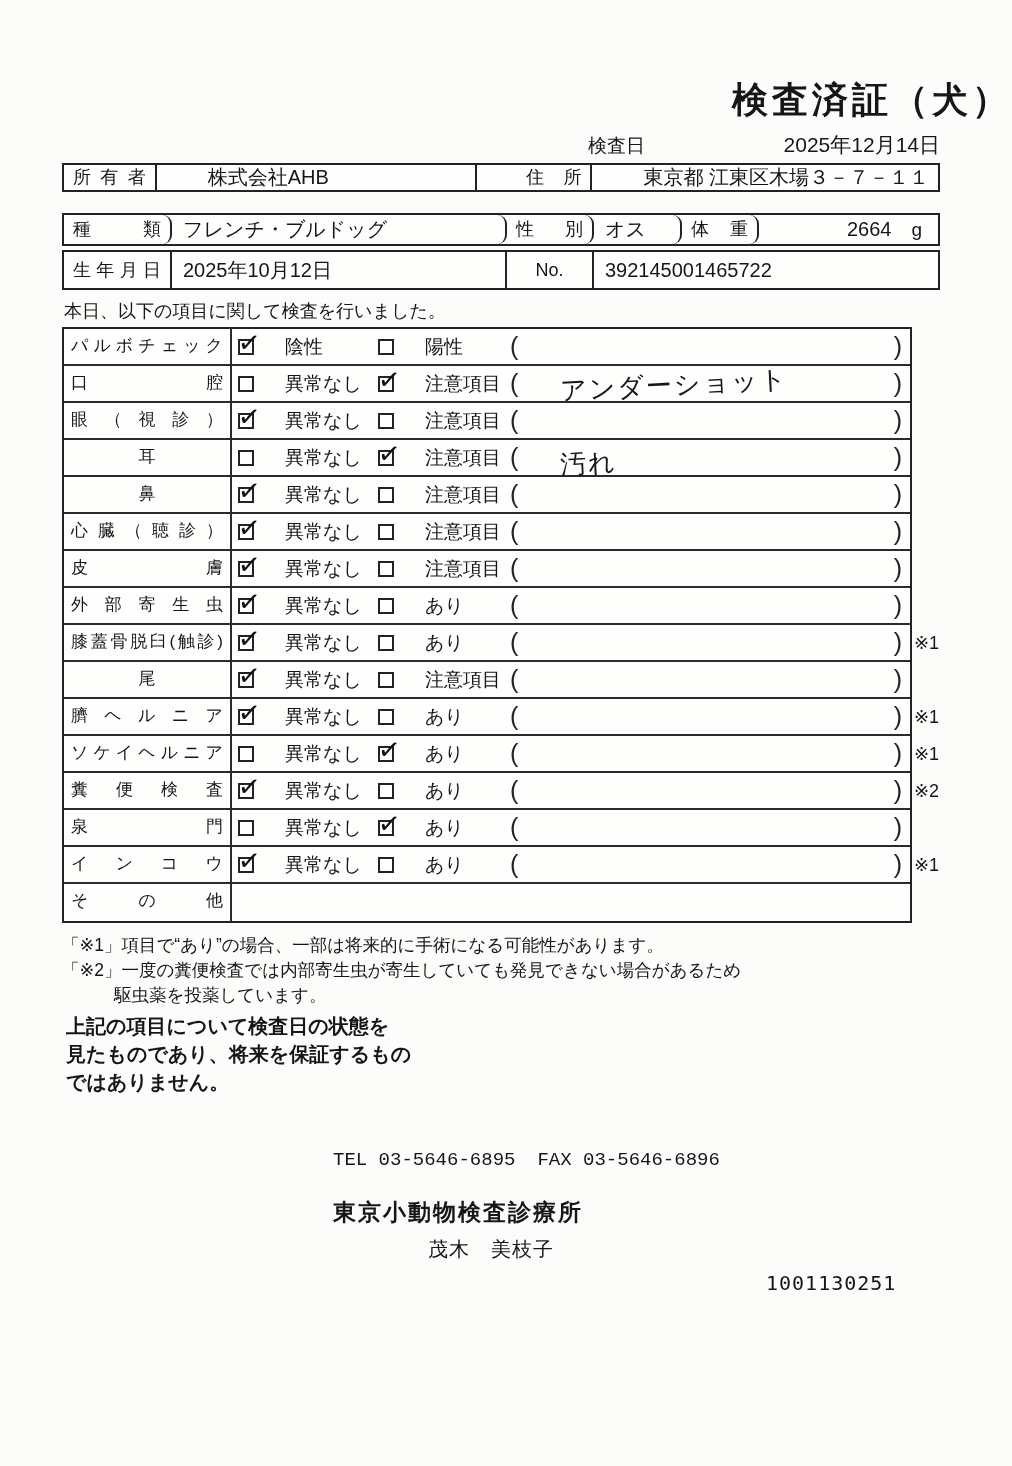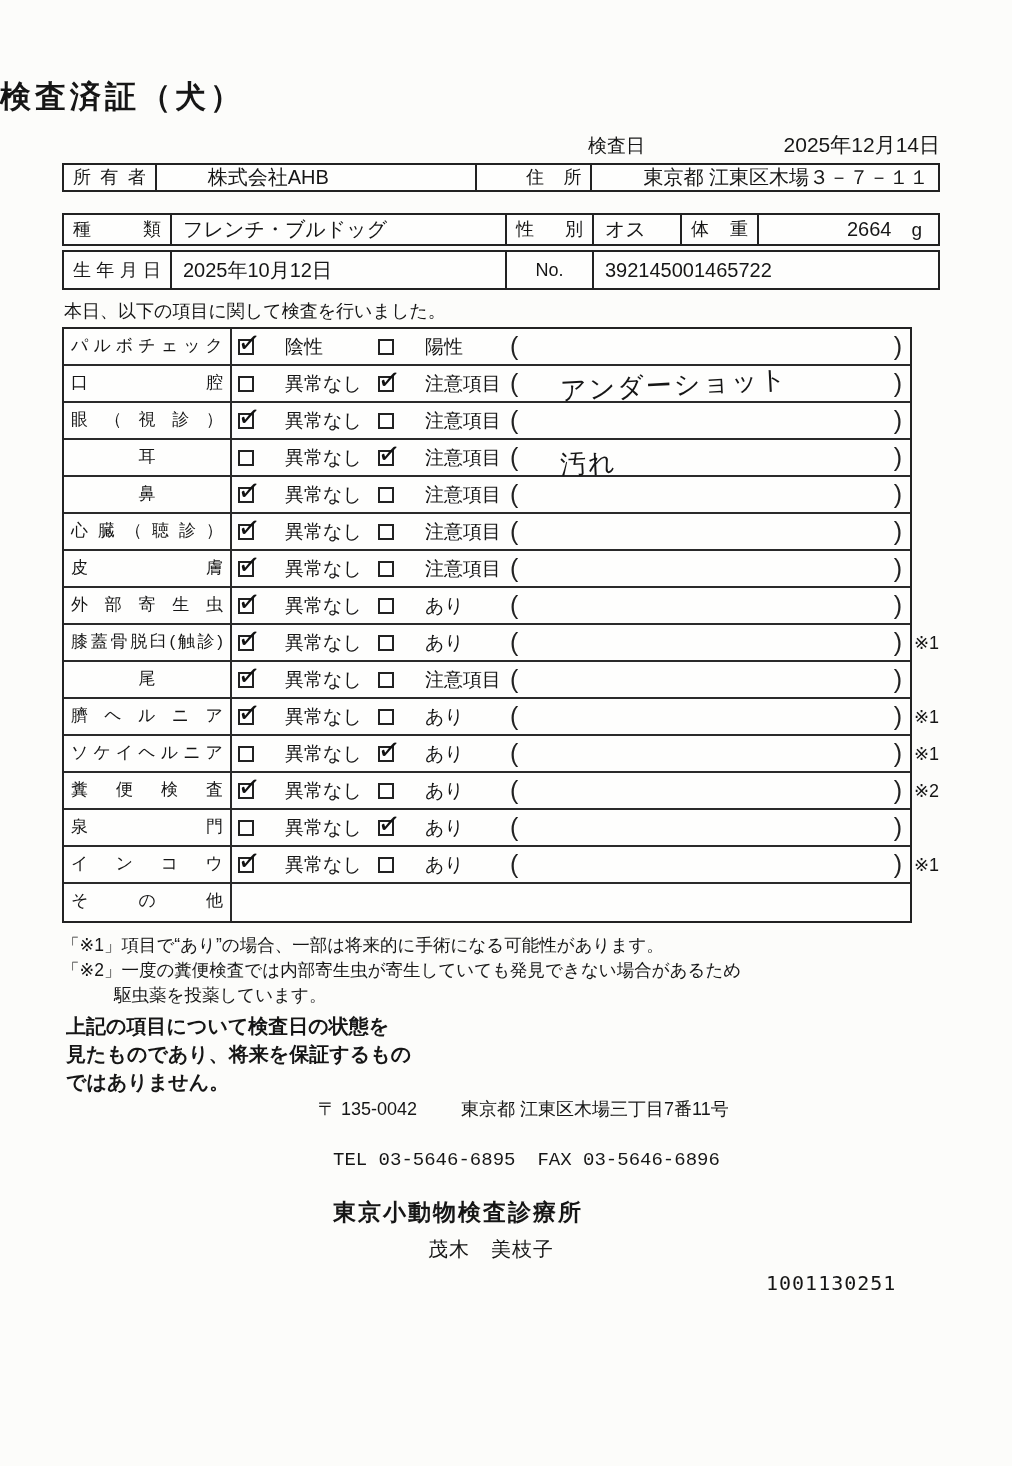--- a/index.html
+++ b/index.html
@@ -1,38 +1,38 @@
 <!DOCTYPE html>
 <html><head>
 <meta charset="utf-8">
 <style>
   * { box-sizing: border-box; margin: 0; padding: 0; }
   html,body { background:#d9d9d9; }
   body { font-family: "Liberation Sans", "DejaVu Sans", sans-serif; }
   .page { position:relative; width:1012px; height:1466px; margin:0 auto;
           background:#fcfcfa; color:#161616; overflow:hidden; }
 
-  .title { position:absolute; top:76px; left:0; width:1012px; text-align:left;
-           font-size:31px; font-weight:bold; letter-spacing:4px; }
+  .title { position:absolute; top:76px; left:0; width:1012px; text-align:right;
+           font-size:36px; font-weight:bold; letter-spacing:4px; }
 
   .date-label { position:absolute; top:133px; left:588px; font-size:19px; }
   .date-value { position:absolute; top:131px; right:72px; font-size:21px; }
 
   .htable { position:absolute; display:flex; border:2px solid #222; background:#fefefd; }
   .htable .cell { height:100%; border-right:2px solid #222; padding:0 9px;
                   white-space:nowrap; overflow:visible; }
   .htable .cell:last-child { border-right:none; }
   .cell.label { font-size:18px; text-align:justify; text-align-last:justify; }
   .cell.value { font-size:20px; padding-left:11px; }
   .cell.center { text-align:center; text-align-last:center; }
   .cell.weight { text-align:right; padding-right:16px; }
   .cell.weight .unit { display:inline-block; margin-left:20px; font-size:19px; }
 
   .tA  { left:62px; top:163px; width:878px; height:29px;gap:40px; } .tA .cell { line-height:25px; }
-  .tB1 { left:62px; top:213px; width:878px; height:33px; } .tB1 .cell { line-height:29px; }
+  .tB1 { left:62px; top:213px; width:878px; height:33px; } .tB1 .cell { line-height:29px;border-radius:9px; }
   .tB2 { left:62px; top:250px; width:878px; height:40px; } .tB2 .cell { line-height:36px; }
 
   .w108{width:108px;} .w335{width:335px;} .w87{width:87px;} .w88{width:88px;}
   .w77{width:77px;} .w183{width:183px; flex:1;} .w348{width:348px; flex:1;}
 
   .intro { position:absolute; left:64px; top:299px; font-size:18px; }
 
   .main { position:absolute; left:62px; top:327px; width:850px;
           border:2px solid #222; background:#fefefd; }
   .t-row { position:relative; display:grid; grid-template-columns:168px 1fr;
@@ -407,24 +407,20 @@
     <div class="indent">駆虫薬を投薬しています。</div>
   </div>
 
   <div class="disclaimer">
     <div>上記の項目について検査日の状態を</div>
     <div>見たものであり、将来を保証するもの</div>
     <div>ではありません。</div>
   </div>
 
 
-  <div class="addr">
-    <span>〒 135-0042</span>
-    <span>東京都 江東区木場三丁目7番11号</span>
-  </div>
 
   <div class="tel">
     <span>TEL 03-5646-6895</span>
     <span>FAX 03-5646-6896</span>
   </div>
 
   <div class="clinic">東京小動物検査診療所</div>
   <div class="person">茂木　美枝子</div>
   <div class="serial">1001130251</div>
 

